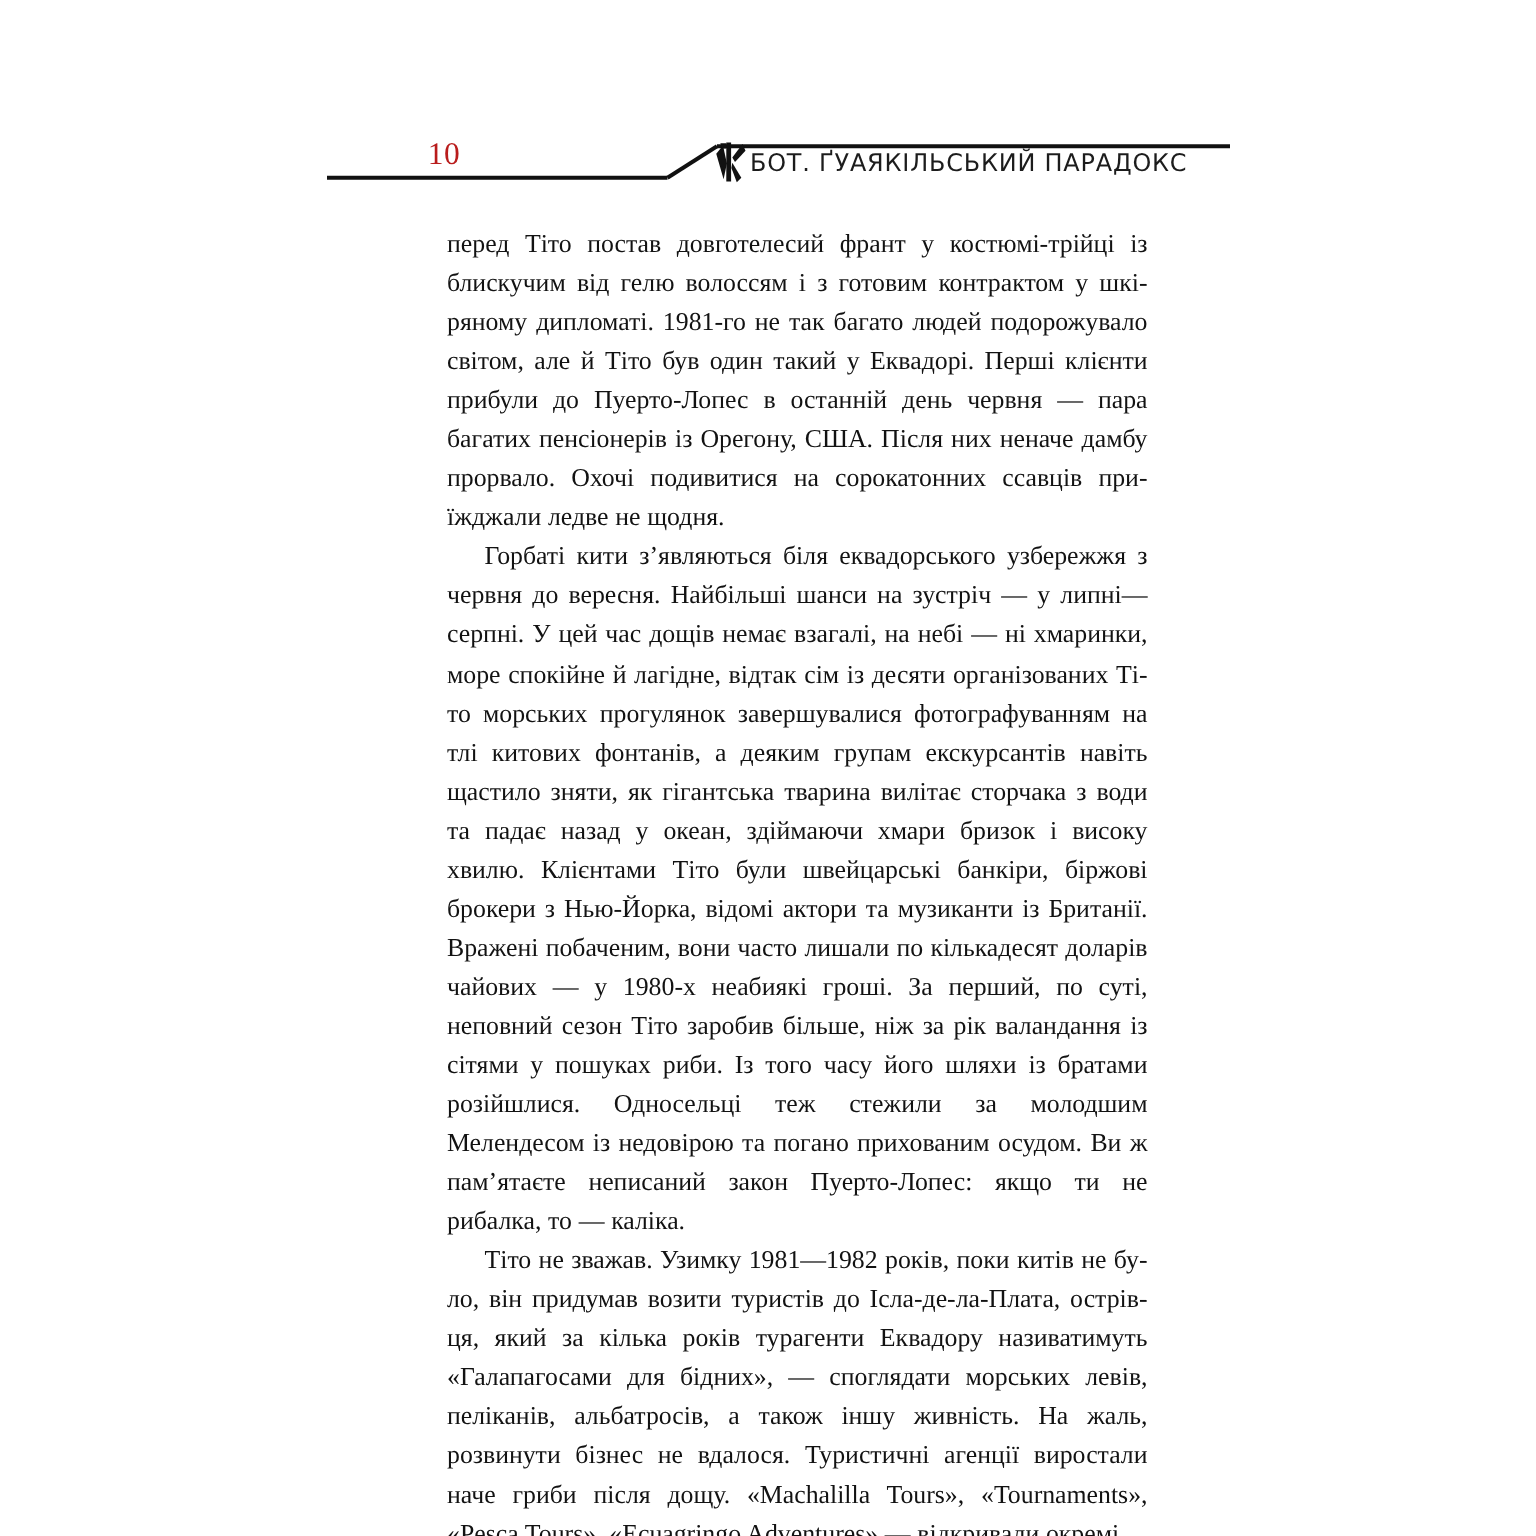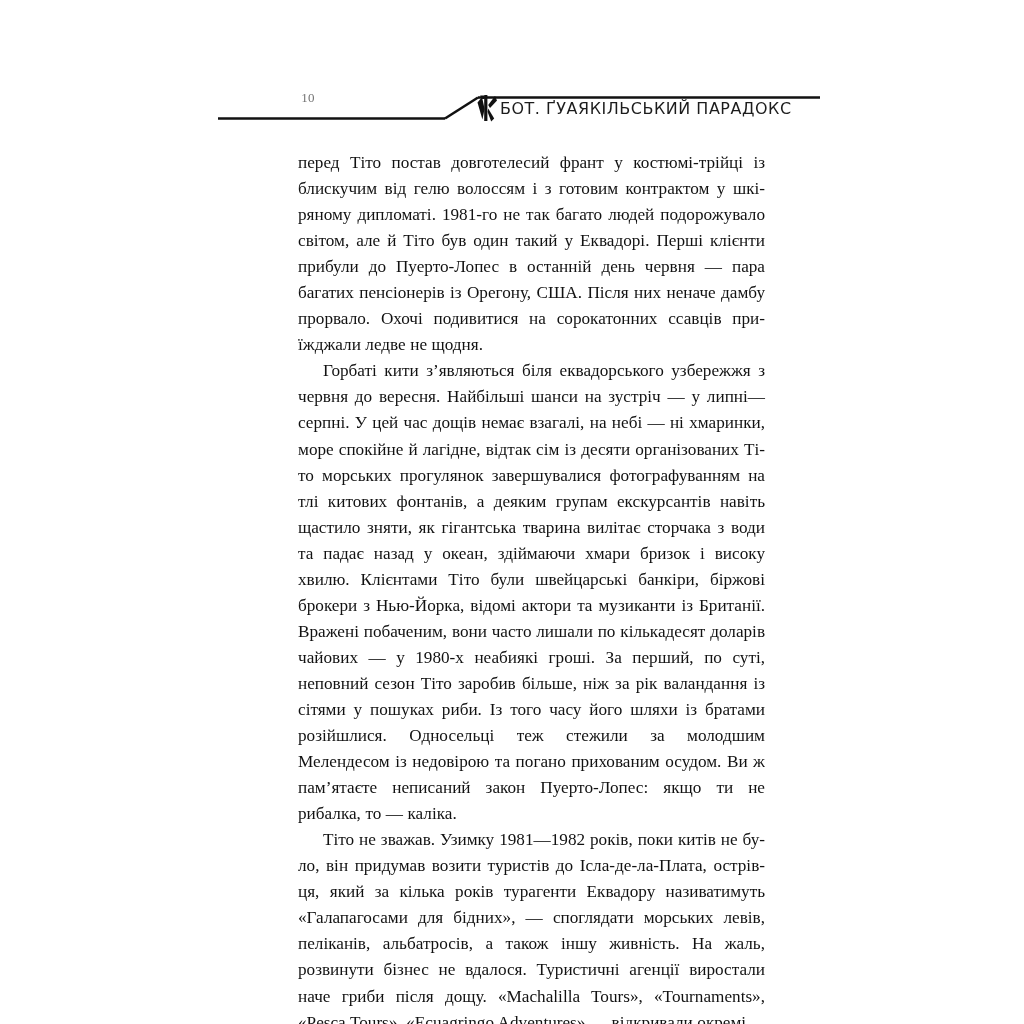--- a/index.html
+++ b/index.html
@@ -35,28 +35,28 @@
     position: absolute;
     left: 200px;
     top: 80px;
     width: 640px;
     height: 50px;
     overflow: visible;
   }
 
   .folio {
     position: absolute;
-    left: 288px;
+    left: 276px;
     top: 90px;
     width: 40px;
     text-align: center;
     font-family: "Liberation Serif", "DejaVu Serif", serif;
-    font-size: 13px;
+    font-size: 21px;
     letter-spacing: 0.3px;
-    color: #737373;
+    color: #b91c1c;
   }
 
   .header-mark {
     position: absolute;
     left: 476px;
     top: 93px;
     width: 22px;
     height: 30px;
   }
 

